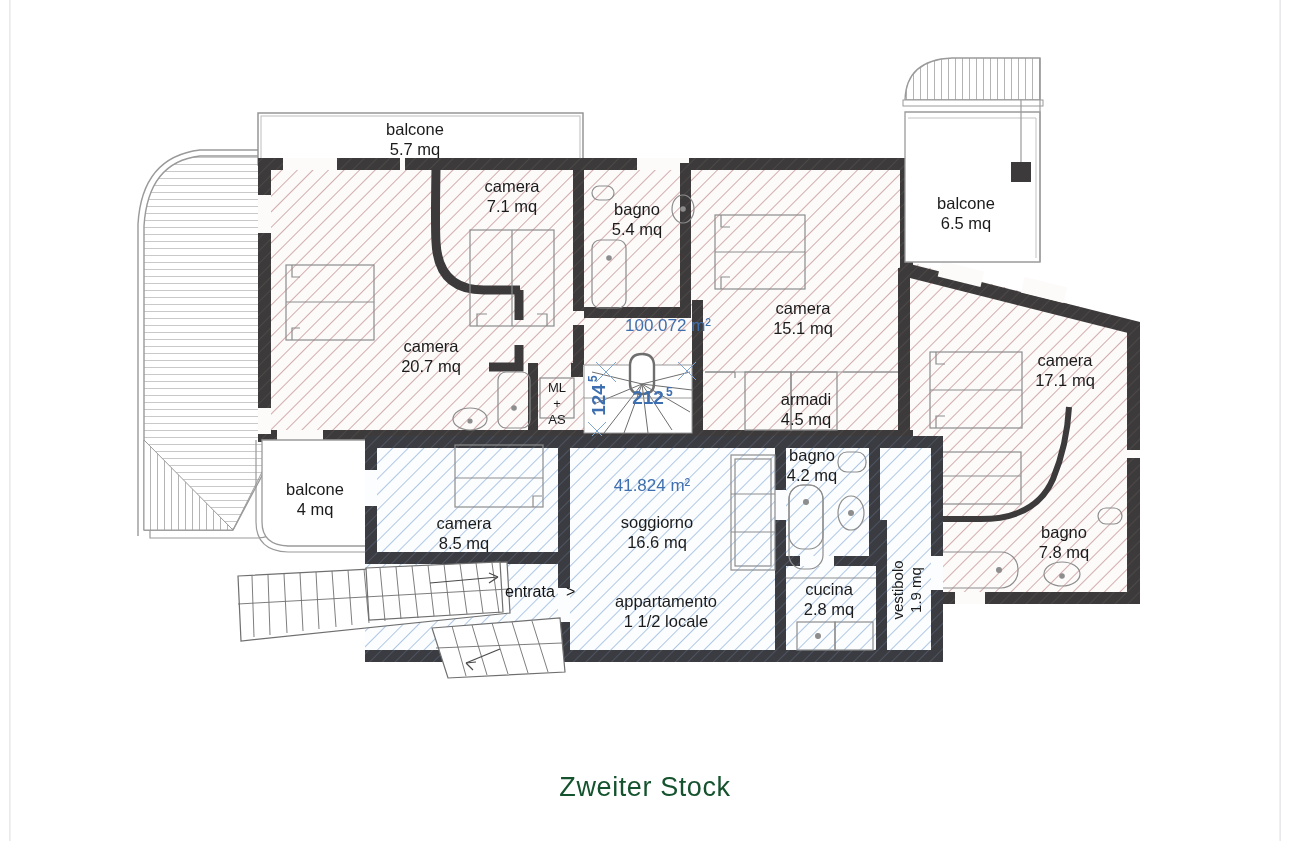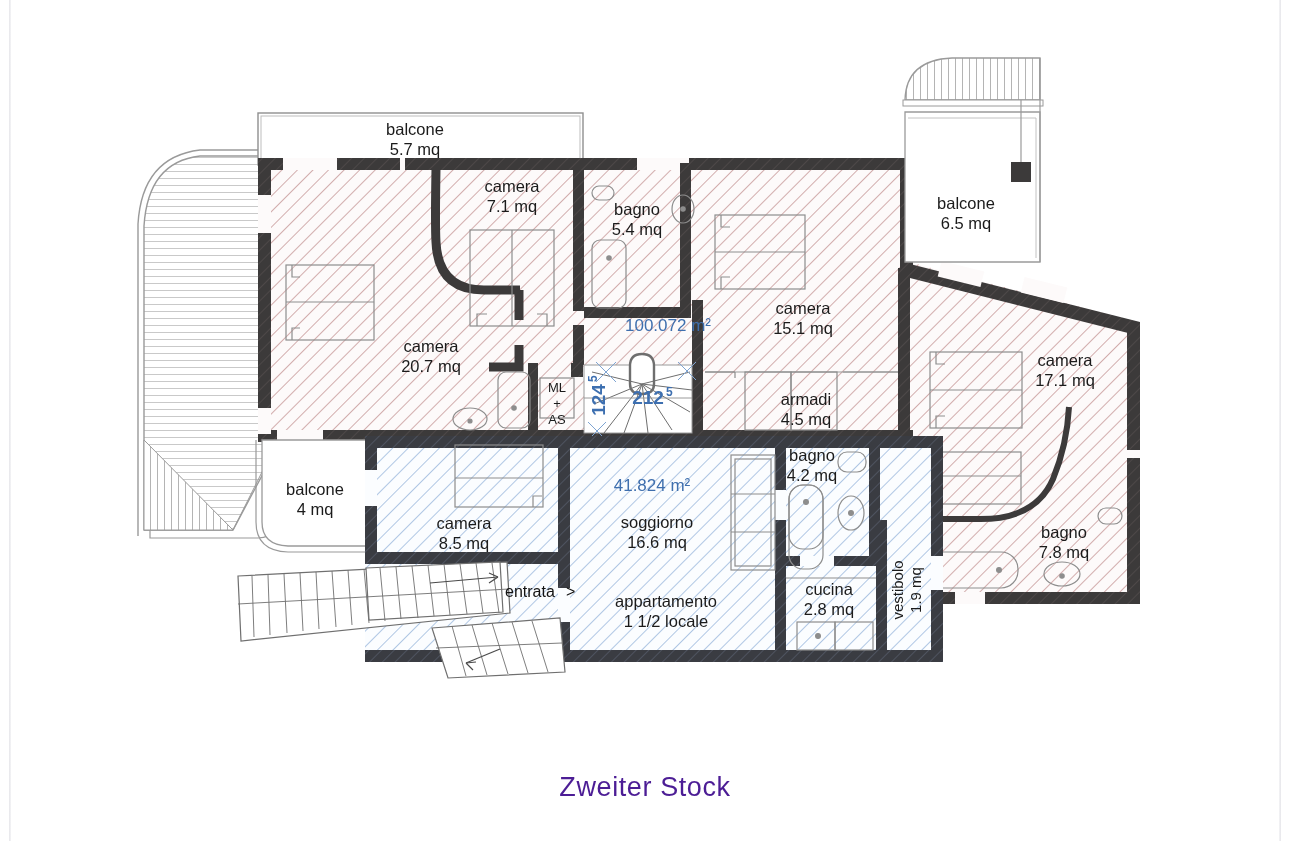--- a/index.html
+++ b/index.html
@@ -39,21 +39,21 @@
   .caption {
     position: absolute;
     left: 0;
     top: 772px;
     width: 1290px;
     text-align: center;
     font-family: "Liberation Sans", sans-serif;
     font-size: 27px;
     font-weight: 300;
     letter-spacing: 0.6px;
-    color: #4c1d95;
+    color: #14532d;
     user-select: none;
   }
 
   
   .rm-label { font-family: "Liberation Sans", sans-serif; font-size: 16.5px; fill: #1b1b1b; text-anchor: middle; }
   .rm-label.small { font-size: 15px; }
   .rm-label.tiny { font-size: 13px; }
   .blue-label { font-family: "Liberation Sans", sans-serif; font-size: 17px; fill: #3f6fae; text-anchor: middle; }
   .blue-dim { font-family: "Liberation Sans", sans-serif; font-size: 19px; font-weight: 700; fill: #3d6fb0; text-anchor: middle; }
   .blue-dim-sup { font-size: 12px; font-weight: 700; fill: #3d6fb0; }

